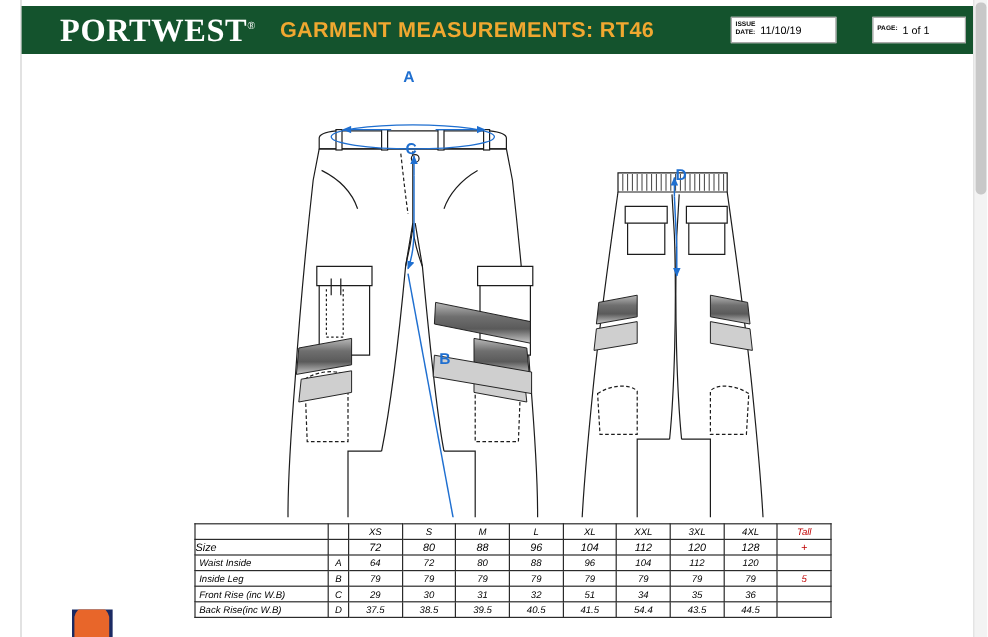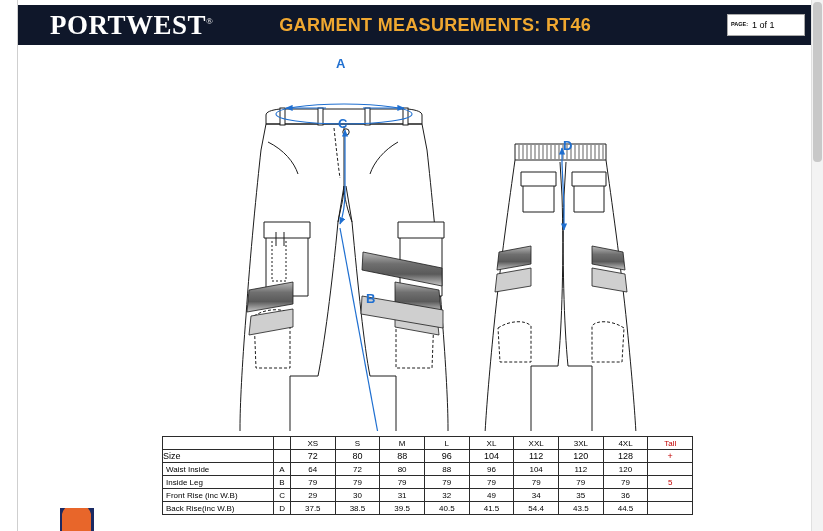--- a/index.html
+++ b/index.html
@@ -22,21 +22,21 @@
     overflow: hidden;
   }
 
   
   #header {
     position: absolute;
     left: 18px;
     top: 5px;
     width: 793px;
     height: 40px;
-    background: #0f172a;
+    background: #14532d;
     display: flex;
     align-items: center;
     box-sizing: border-box;
   }
   #brand {
     color: #ffffff;
     font-family: "Liberation Serif", serif;
     font-size: 27px;
     font-weight: bold;
     letter-spacing: 0.5px;
@@ -119,20 +119,21 @@
     font-size: 13px;
     font-family: "Liberation Sans", sans-serif;
   }
 
   
   #table-wrap {
     position: absolute;
     left: 162px;
     top: 436px;
     width: 623px;
+    font-style: italic;
   }
   table#size-table {
     border-collapse: collapse;
     width: 531px;
     font-size: 8px;
     color: #000;
   }
   table#size-table td, table#size-table th {
     border: 1px solid #2b2b2b;
     height: 13px;
@@ -187,20 +188,25 @@
 
   <div class="vrule" id="vrule-left"></div>
   <div class="vrule" id="vrule-right"></div>
 
   <div id="header">
     <div id="brand">
       <span>PORTWEST</span><span class="reg">®</span>
     </div>
     <div id="doc-title">GARMENT MEASUREMENTS: RT46</div>
     <div id="header-meta">
+      <div class="meta-box" id="issue-box">
+        <span class="meta-label">ISSUE
+DATE:</span>
+        <span class="meta-value">11/10/19</span>
+      </div>
       <div class="meta-box" id="page-box">
         <span class="meta-label">PAGE:</span>
         <span class="meta-value">1 of 1</span>
       </div>
     </div>
   </div>
 
   <div id="drawing">
     <svg width="793" height="385" viewBox="0 0 793 385" xmlns="http://www.w3.org/2000/svg">
       <defs>
@@ -413,21 +419,21 @@
           <td class="col-tall tall-val">5</td>
         </tr>
 
         <tr>
           <td class="col-desc">Front Rise (inc W.B)</td>
           <td class="col-code">C</td>
           <td class="col-size">29</td>
           <td class="col-size">30</td>
           <td class="col-size">31</td>
           <td class="col-size">32</td>
-          <td class="col-size">49</td>
+          <td class="col-size">51</td>
           <td class="col-size">34</td>
           <td class="col-size">35</td>
           <td class="col-size">36</td>
           <td class="col-tall tall-val"></td>
         </tr>
 
         <tr>
           <td class="col-desc">Back Rise(inc W.B)</td>
           <td class="col-code">D</td>
           <td class="col-size">37.5</td>

